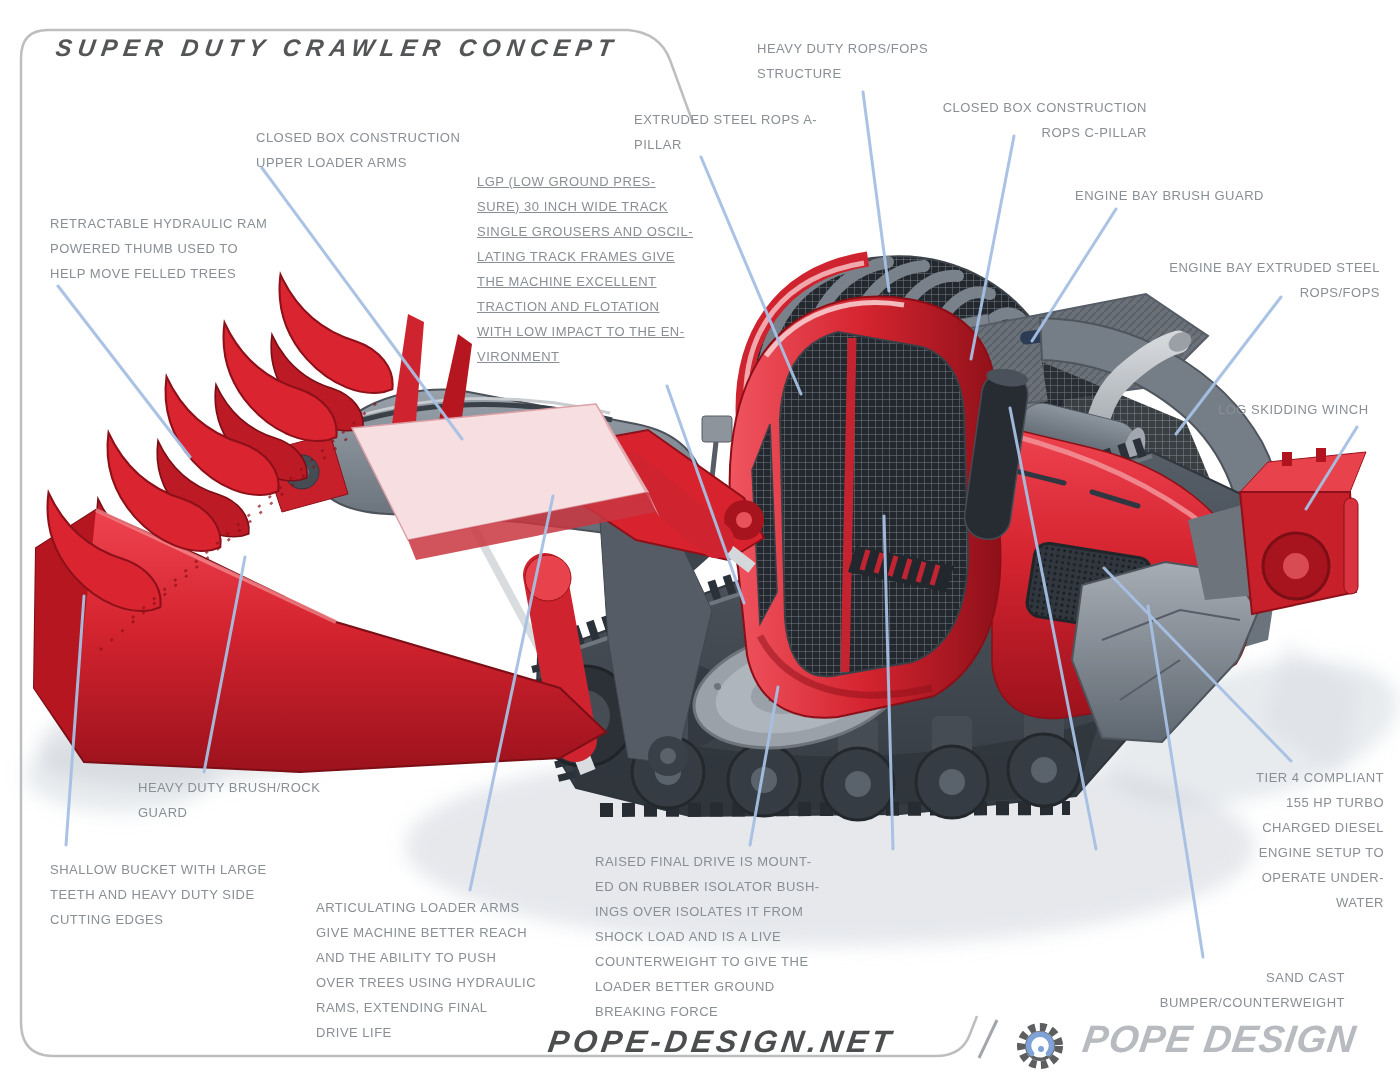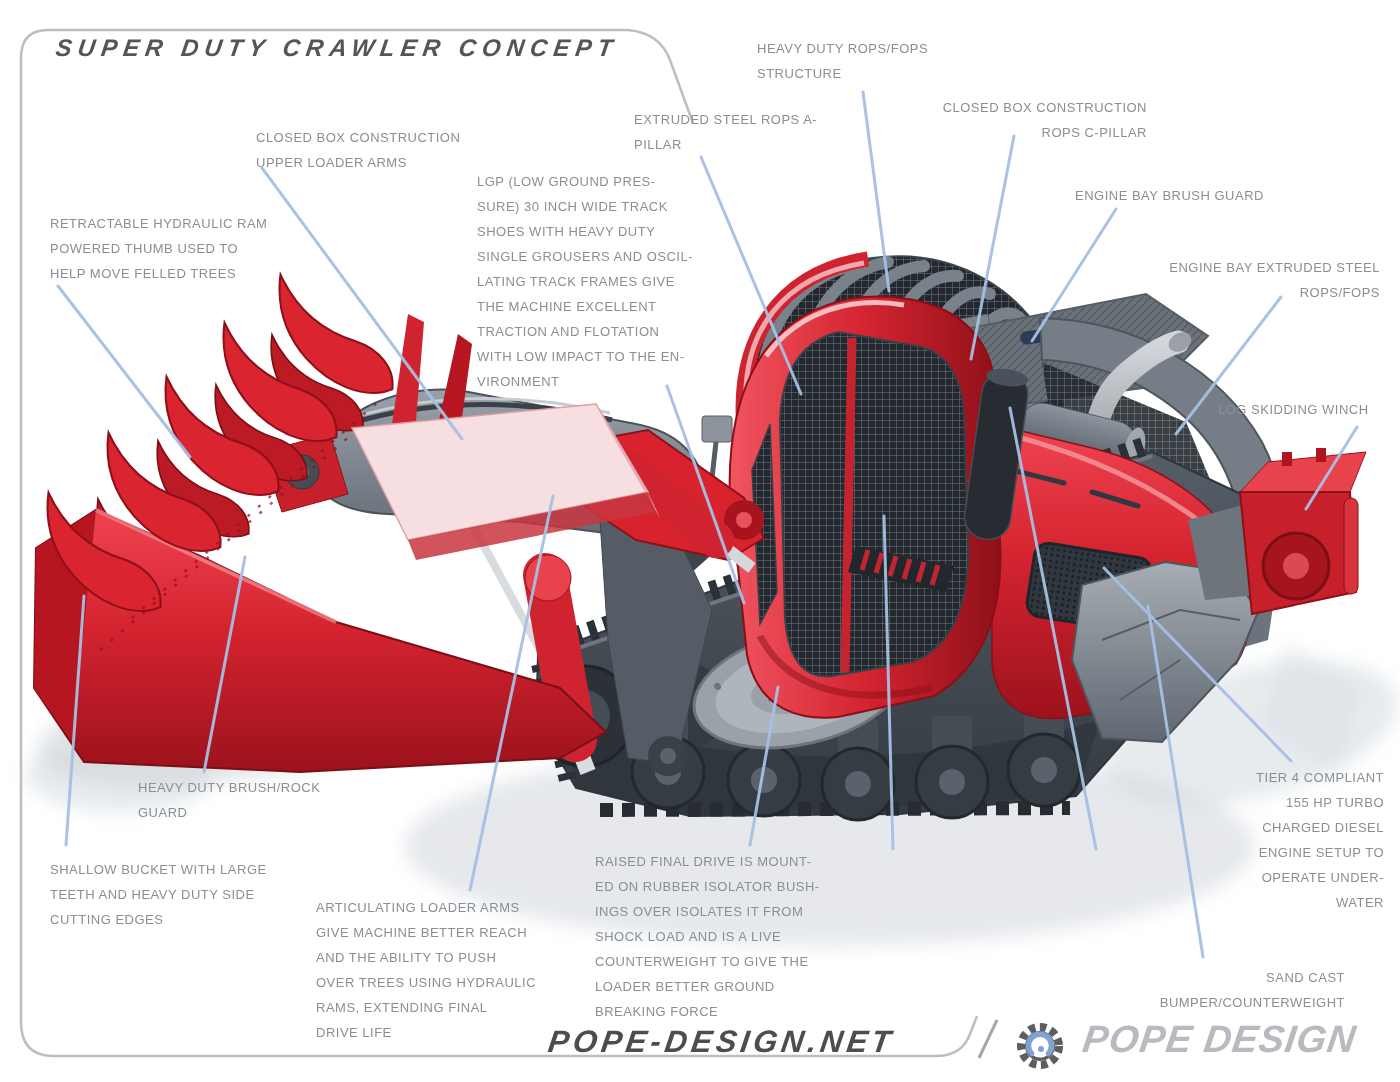--- a/index.html
+++ b/index.html
@@ -334,24 +334,23 @@
   <div>ROPS/FOPS</div>
 </div>
 <div class="ann" style="left:1218px;top:397px;">
   <div>LOG SKIDDING WINCH</div>
 </div>
 <div class="ann" style="left:50px;top:211px;">
   <div>RETRACTABLE HYDRAULIC RAM</div>
   <div>POWERED THUMB USED TO</div>
   <div>HELP MOVE FELLED TREES</div>
 </div>
-<div class="ann" style="left:477px;top:169px;">
+<div class="ann" style="left:477px;top:169px;text-decoration:underline;">
   <div>LGP (LOW GROUND PRES-</div>
   <div>SURE) 30 INCH WIDE TRACK</div>
-  <div>SHOES WITH HEAVY DUTY</div>
   <div>SINGLE GROUSERS AND OSCIL-</div>
   <div>LATING TRACK FRAMES GIVE</div>
   <div>THE MACHINE EXCELLENT</div>
   <div>TRACTION AND FLOTATION</div>
   <div>WITH LOW IMPACT TO THE EN-</div>
   <div>VIRONMENT</div>
 </div>
 <div class="ann" style="left:138px;top:775px;">
   <div>HEAVY DUTY BRUSH/ROCK</div>
   <div>GUARD</div>

